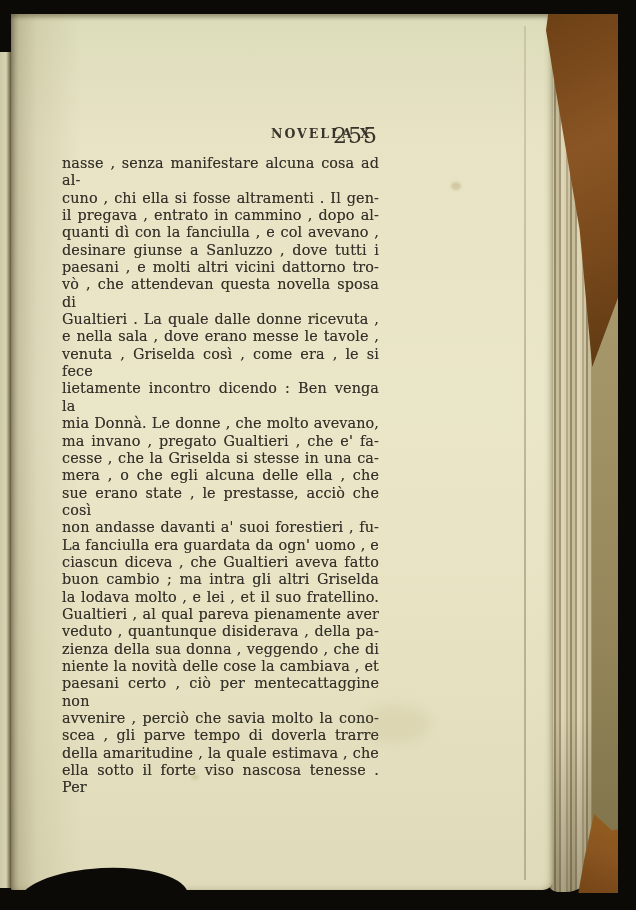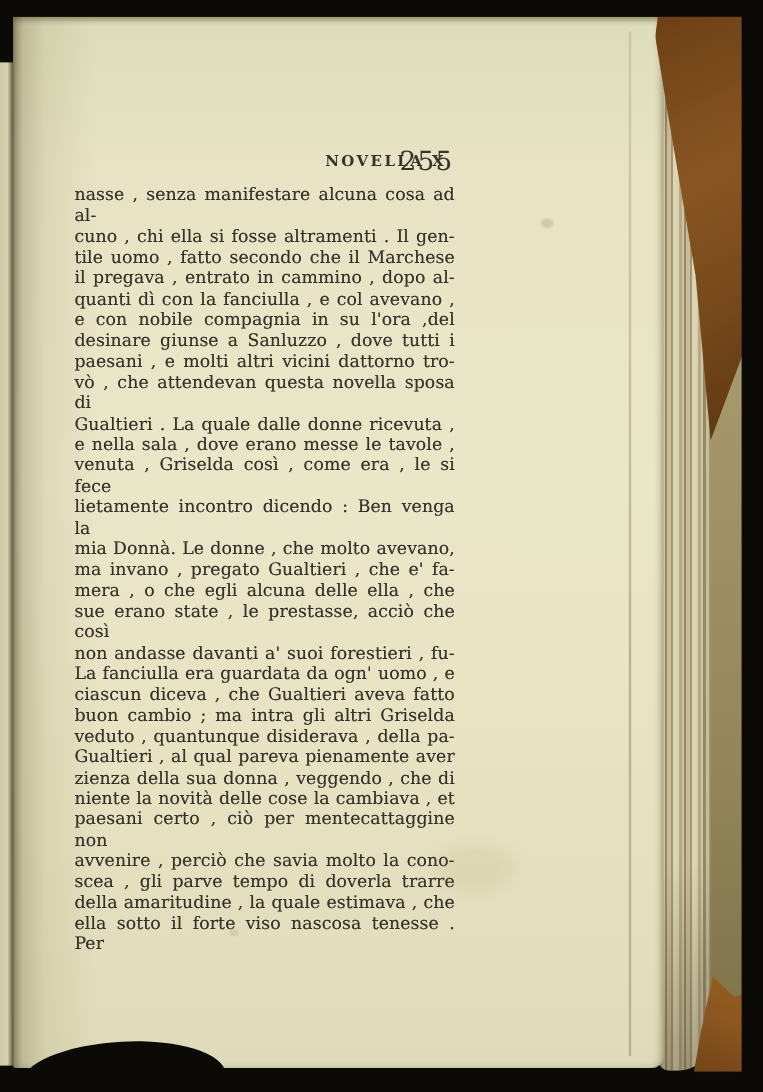--- a/index.html
+++ b/index.html
@@ -88,41 +88,41 @@
     <div class="crease-right"></div>
 
     <div class="header">
       <span class="running-title">NOVELLA X.</span>
       <span class="page-number">255</span>
     </div>
 
     <div class="text-block">
       <div class="text-line">nasse , senza manifestare alcuna cosa ad al-</div>
       <div class="text-line">cuno , chi ella si fosse altramenti . Il gen-</div>
-      <div class="text-line">tile uomo , fatto secondo che il Marchese</div>
       <div class="text-line">il pregava , entrato in cammino , dopo al-</div>
       <div class="text-line">quanti dì con la fanciulla , e col avevano ,</div>
-      <div class="text-line">e con nobile compagnia in su l'ora ,del</div>
       <div class="text-line">desinare giunse a Sanluzzo , dove tutti i</div>
       <div class="text-line">paesani , e molti altri vicini dattorno tro-</div>
       <div class="text-line">vò , che attendevan questa novella sposa di</div>
       <div class="text-line">Gualtieri . La quale dalle donne ricevuta ,</div>
       <div class="text-line">e nella sala , dove erano messe le tavole ,</div>
       <div class="text-line">venuta , Griselda così , come era , le si fece</div>
       <div class="text-line">lietamente incontro dicendo : Ben venga la</div>
       <div class="text-line">mia Donnà. Le donne , che molto avevano,</div>
       <div class="text-line">ma invano , pregato Gualtieri , che e' fa-</div>
+      <div class="text-line">cesse , che la Griselda si stesse in una ca-</div>
       <div class="text-line">mera , o che egli alcuna delle ella , che</div>
       <div class="text-line">sue erano state , le prestasse, acciò che così</div>
       <div class="text-line">non andasse davanti a' suoi forestieri , fu-</div>
       <div class="text-line">La fanciulla era guardata da ogn' uomo , e</div>
       <div class="text-line">ciascun diceva , che Gualtieri aveva fatto</div>
       <div class="text-line">buon cambio ; ma intra gli altri Griselda</div>
+      <div class="text-line">la lodava molto , e lei , et il suo fratellino.</div>
+      <div class="text-line">Gualtieri , al qual pareva pienamente aver</div>
       <div class="text-line">veduto , quantunque disiderava , della pa-</div>
-      <div class="text-line">Gualtieri , al qual pareva pienamente aver</div>
       <div class="text-line">zienza della sua donna , veggendo , che di</div>
       <div class="text-line">niente la novità delle cose la cambiava , et</div>
       <div class="text-line">paesani certo , ciò per mentecattaggine non</div>
       <div class="text-line">avvenire , perciò che savia molto la cono-</div>
       <div class="text-line">scea , gli parve tempo di doverla trarre</div>
       <div class="text-line">della amaritudine , la quale estimava , che</div>
       <div class="text-line">ella sotto il forte viso nascosa tenesse . Per</div>
     </div>
 
     <div class="stain stain1"></div>

